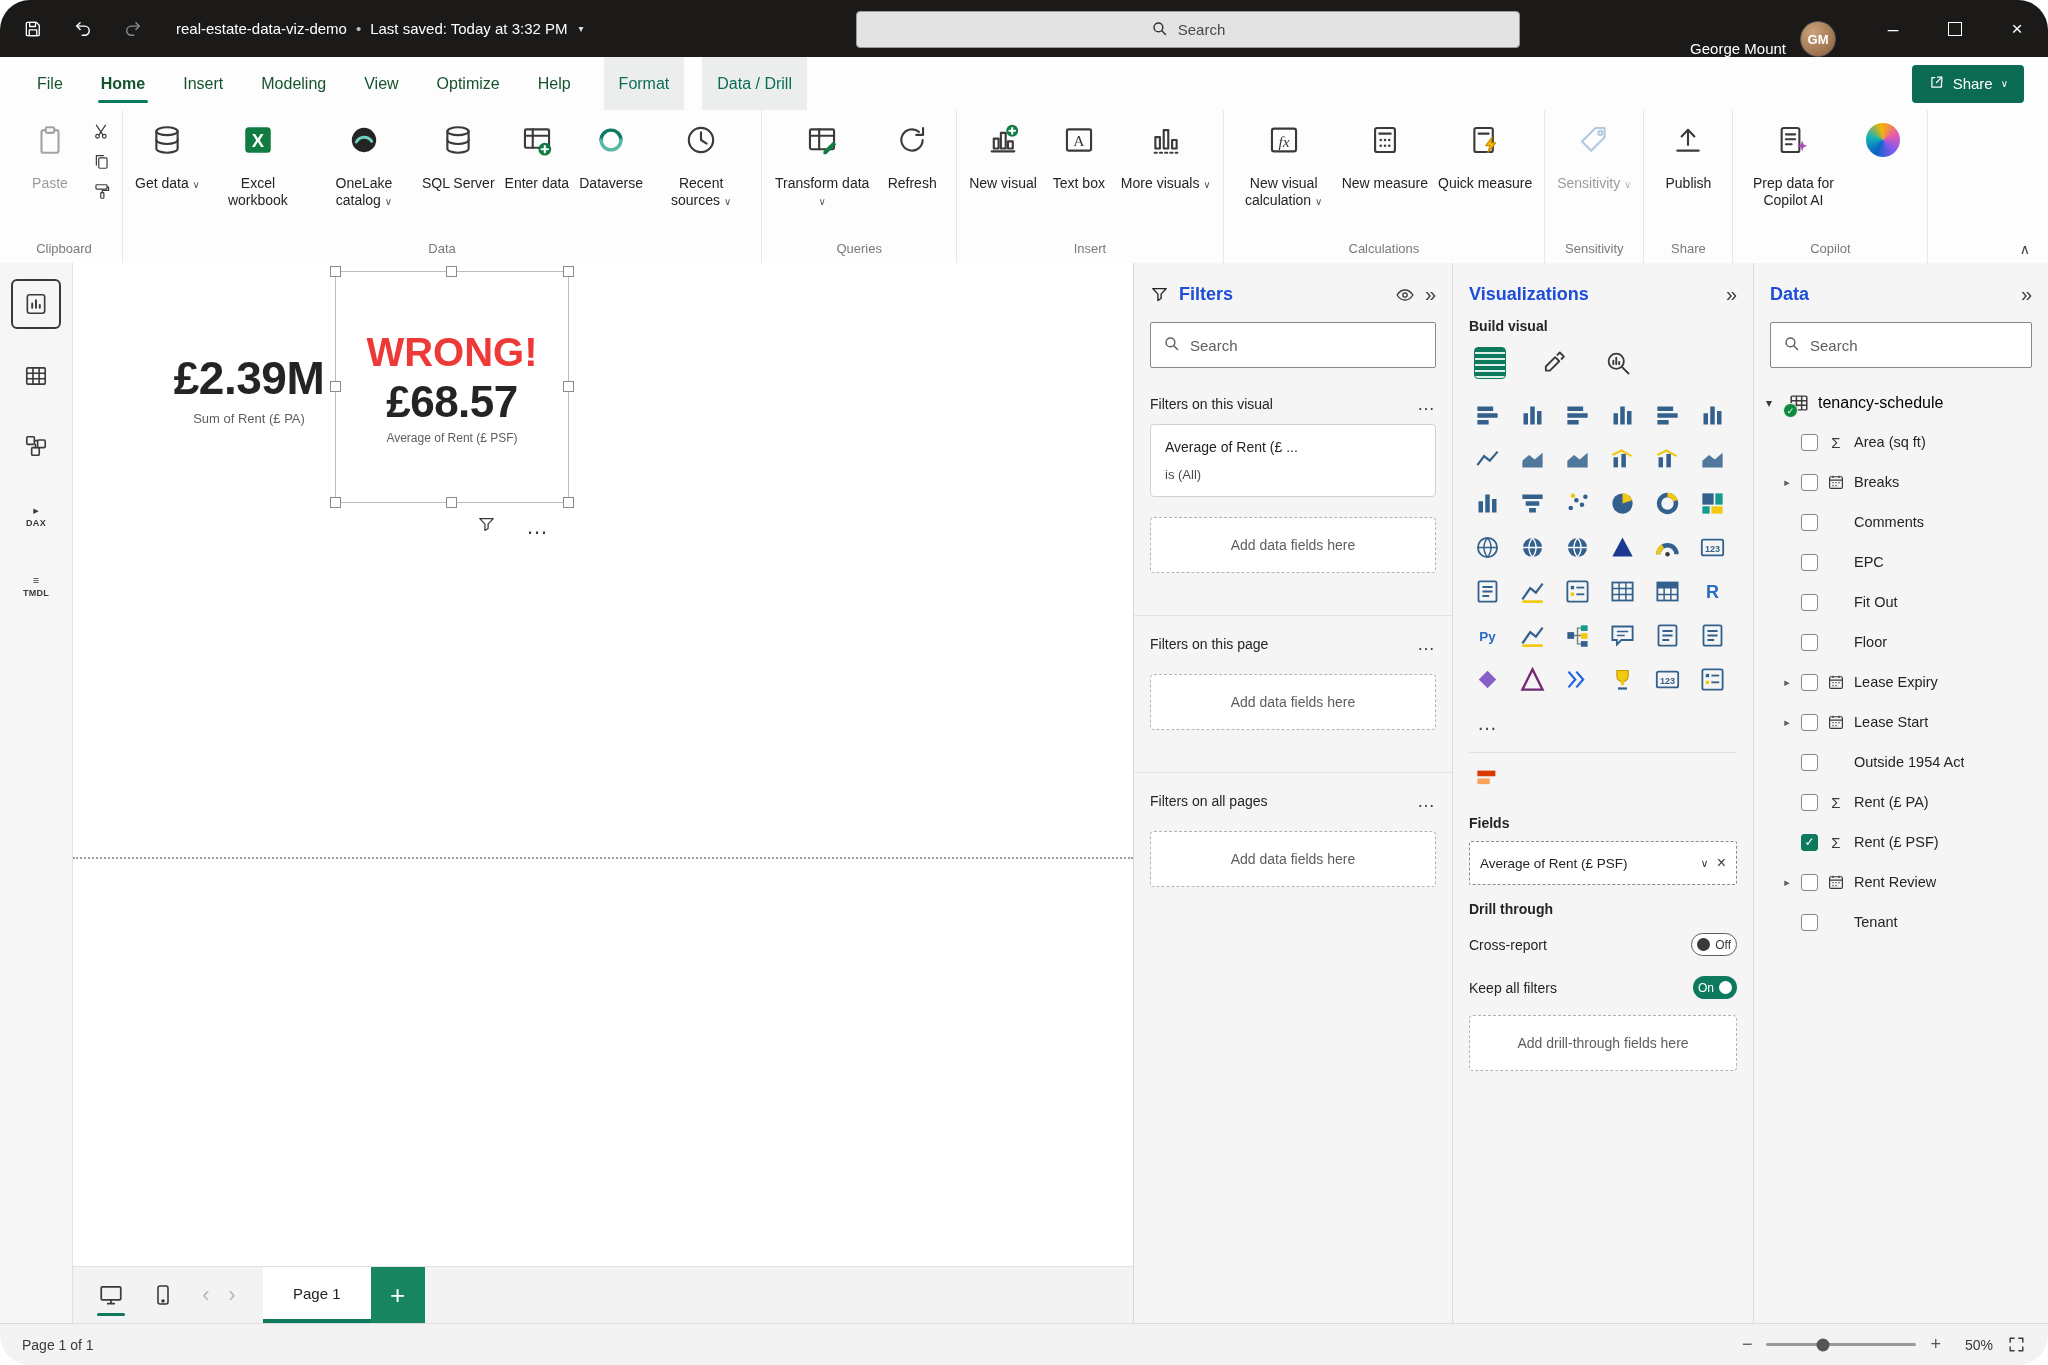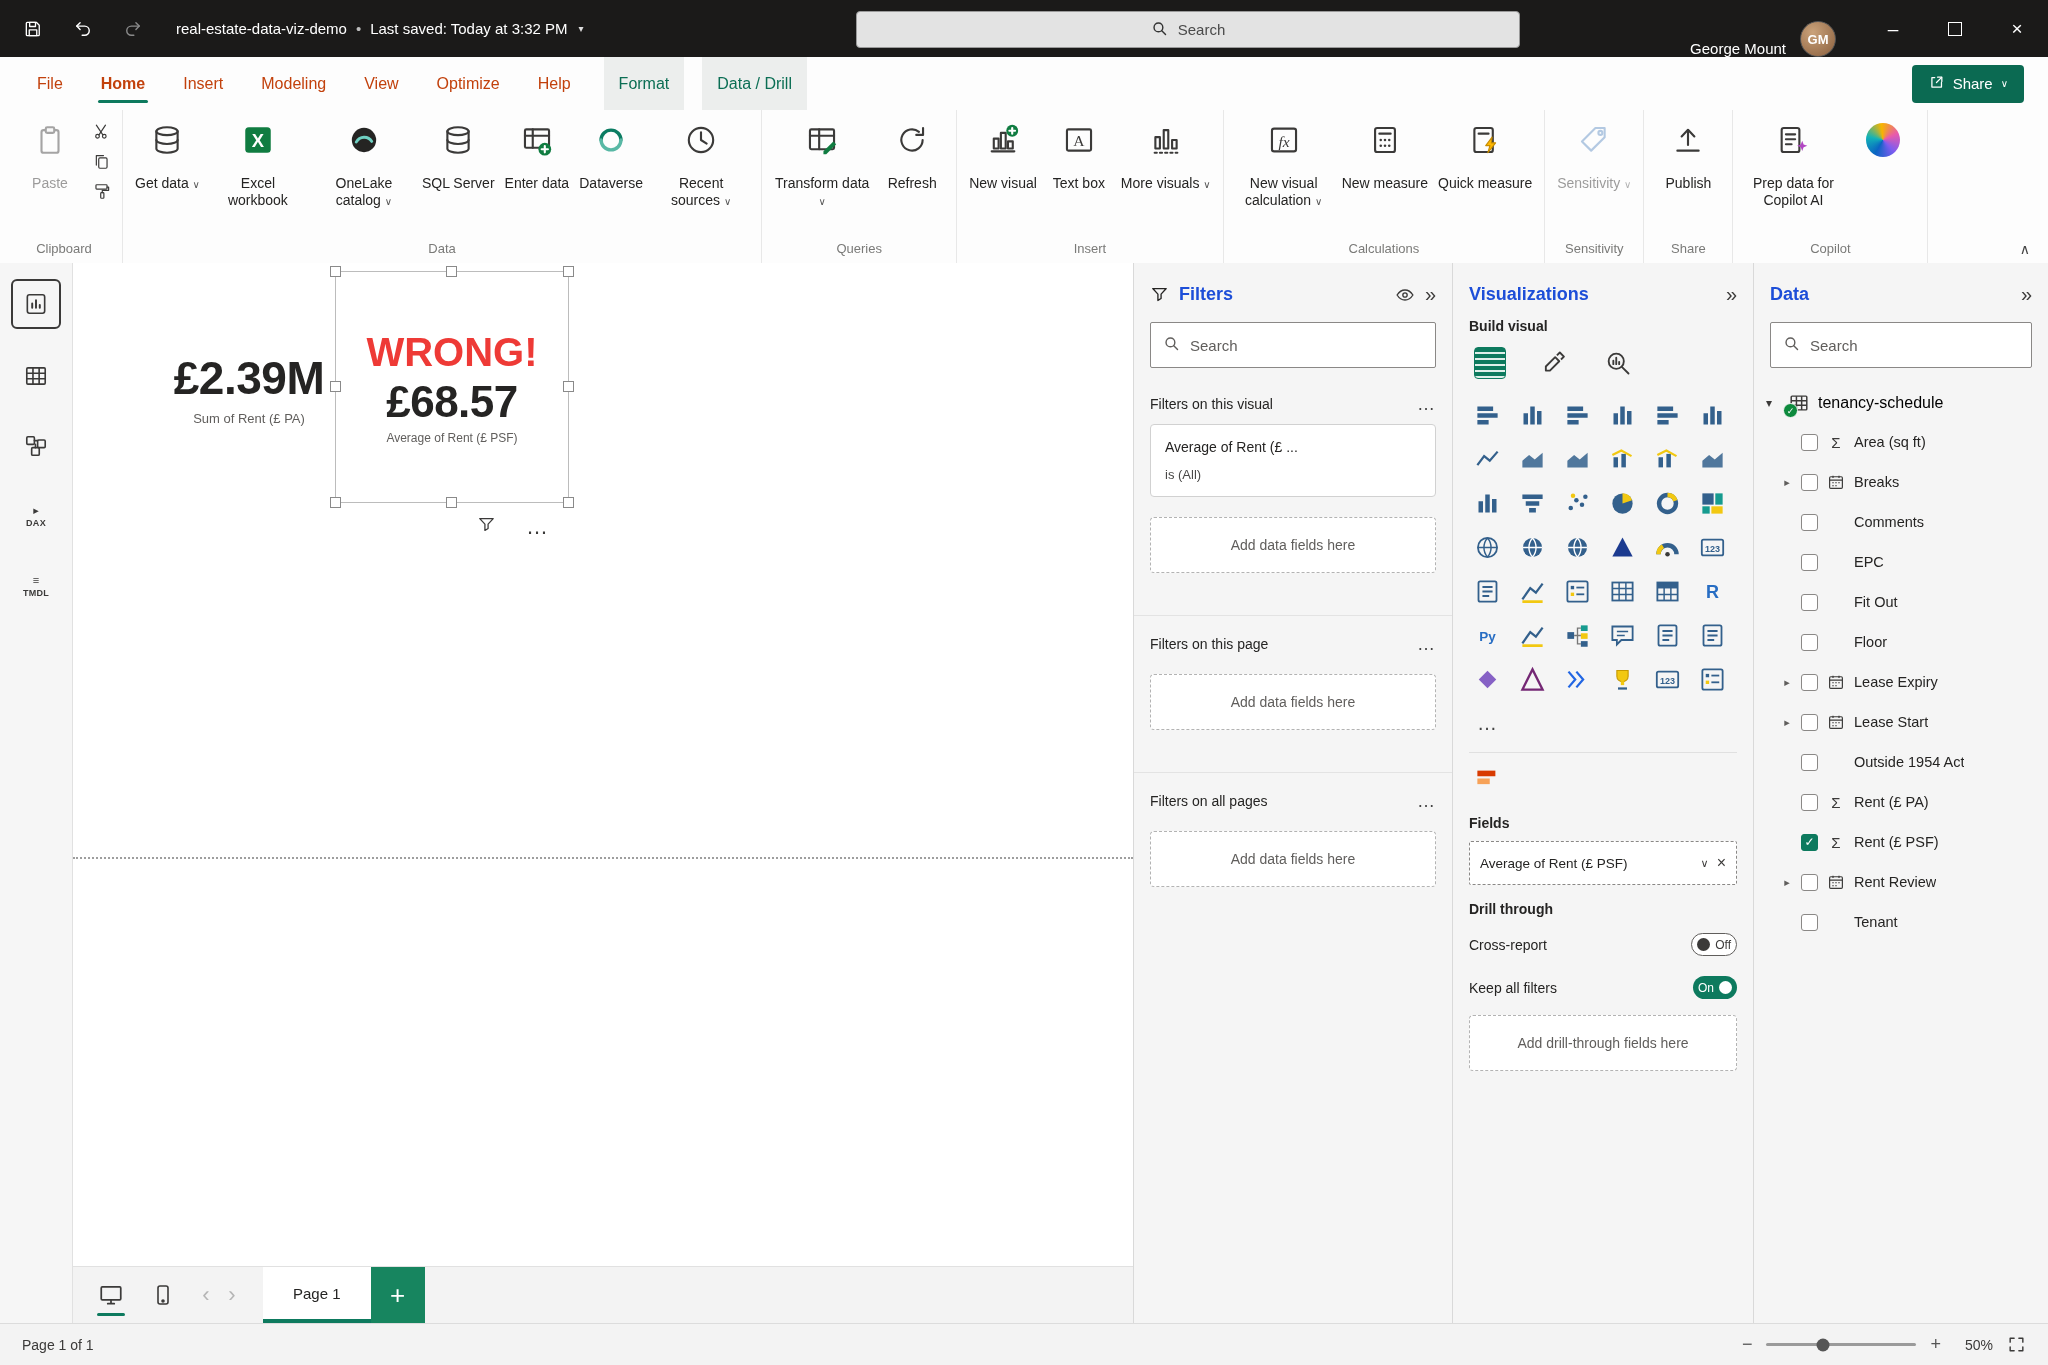--- a/index.html
+++ b/index.html
@@ -1,36 +1,36 @@
 <!DOCTYPE html>
 <html><head>
 <meta charset="utf-8">
 <style>
   html,body{margin:0;padding:0;background:#fff;}
   body{width:2048px;height:1365px;font-family:"Liberation Sans",sans-serif;-webkit-font-smoothing:antialiased;}
-  .app{position:relative;width:2048px;height:1365px;overflow:hidden;background:#fff;}
+  .app{position:relative;width:2048px;height:1365px;overflow:hidden;background:#fff;border-radius:30px;}
 
   
   .titlebar{position:absolute;top:0;left:0;right:0;height:57px;background:#1b1a19;display:flex;align-items:center;color:#fff;}
   .tb-left{display:flex;align-items:center;gap:24px;padding-left:20px;}
   .tb-icon{display:inline-flex;align-items:center;justify-content:center;width:26px;height:26px;cursor:pointer;}
   .tb-title{display:flex;align-items:center;gap:9px;font-size:15px;color:#fff;margin-left:6px;white-space:nowrap;}
   .tb-title .dot{color:#bdbdbd;}
   .tb-title .caret{font-size:10px;color:#ddd;margin-left:2px;}
   .tb-search{position:absolute;left:856px;top:11px;width:662px;height:35px;background:#e3e3e3;border:1px solid #9a9a9a;border-radius:4px;display:flex;align-items:center;justify-content:center;gap:10px;color:#4a4a4a;font-size:15px;cursor:text;}
   .tb-right{margin-left:auto;display:flex;align-items:flex-end;height:100%;}
   .tb-user{font-size:15px;margin-right:14px;}
   .avatar{width:34px;height:34px;border-radius:50%;background:radial-gradient(circle at 35% 30%,#caa27a,#8a5f3d);display:flex;align-items:center;justify-content:center;font-size:13px;font-weight:bold;color:#fff;margin-right:26px;border:1px solid #555;}
   .winbtn{width:62px;height:100%;display:flex;align-items:center;justify-content:center;font-size:19px;color:#fff;cursor:pointer;}
   .winbtn .maxbox{width:12px;height:12px;border:1.5px solid #fff;display:inline-block;}
 
   
   .tabsrow{position:absolute;top:57px;left:0;right:0;height:53px;background:#fdfdfd;display:flex;align-items:center;}
   .rtabs{display:flex;align-items:center;gap:8px;padding-left:22px;height:100%;}
-  .rtab{position:relative;padding:0 15px;height:100%;display:flex;align-items:center;font-size:16px;color:#c2410c;cursor:pointer;white-space:nowrap;}
+  .rtab{position:relative;padding:0 15px;height:100%;display:flex;align-items:center;font-size:16px;color:#14532d;cursor:pointer;white-space:nowrap;}
   .rtab.active{font-weight:bold;}
   .rtab.active::after{content:"";position:absolute;left:12px;right:12px;bottom:7px;height:3px;border-radius:2px;background:#0d7a5e;}
   .rtab.contextual{color:#0b6e54;background:#eceeed;margin-left:10px;}
   .rtab.contextual:first-of-type{margin-left:40px;}
   .share-btn{margin-left:auto;margin-right:24px;display:flex;align-items:center;gap:8px;height:38px;padding:0 16px;background:#0b6a52;color:#fff;border:none;border-radius:4px;font-size:15px;font-family:inherit;cursor:pointer;}
   .share-btn .caret{font-size:10px;}
 
   
   .ribbon{position:absolute;top:110px;left:0;right:0;height:153px;background:#fdfdfd;border-bottom:1px solid #e1e1e1;overflow:hidden;}
   .rgroups{display:flex;align-items:stretch;height:100%;padding-left:6px;}

